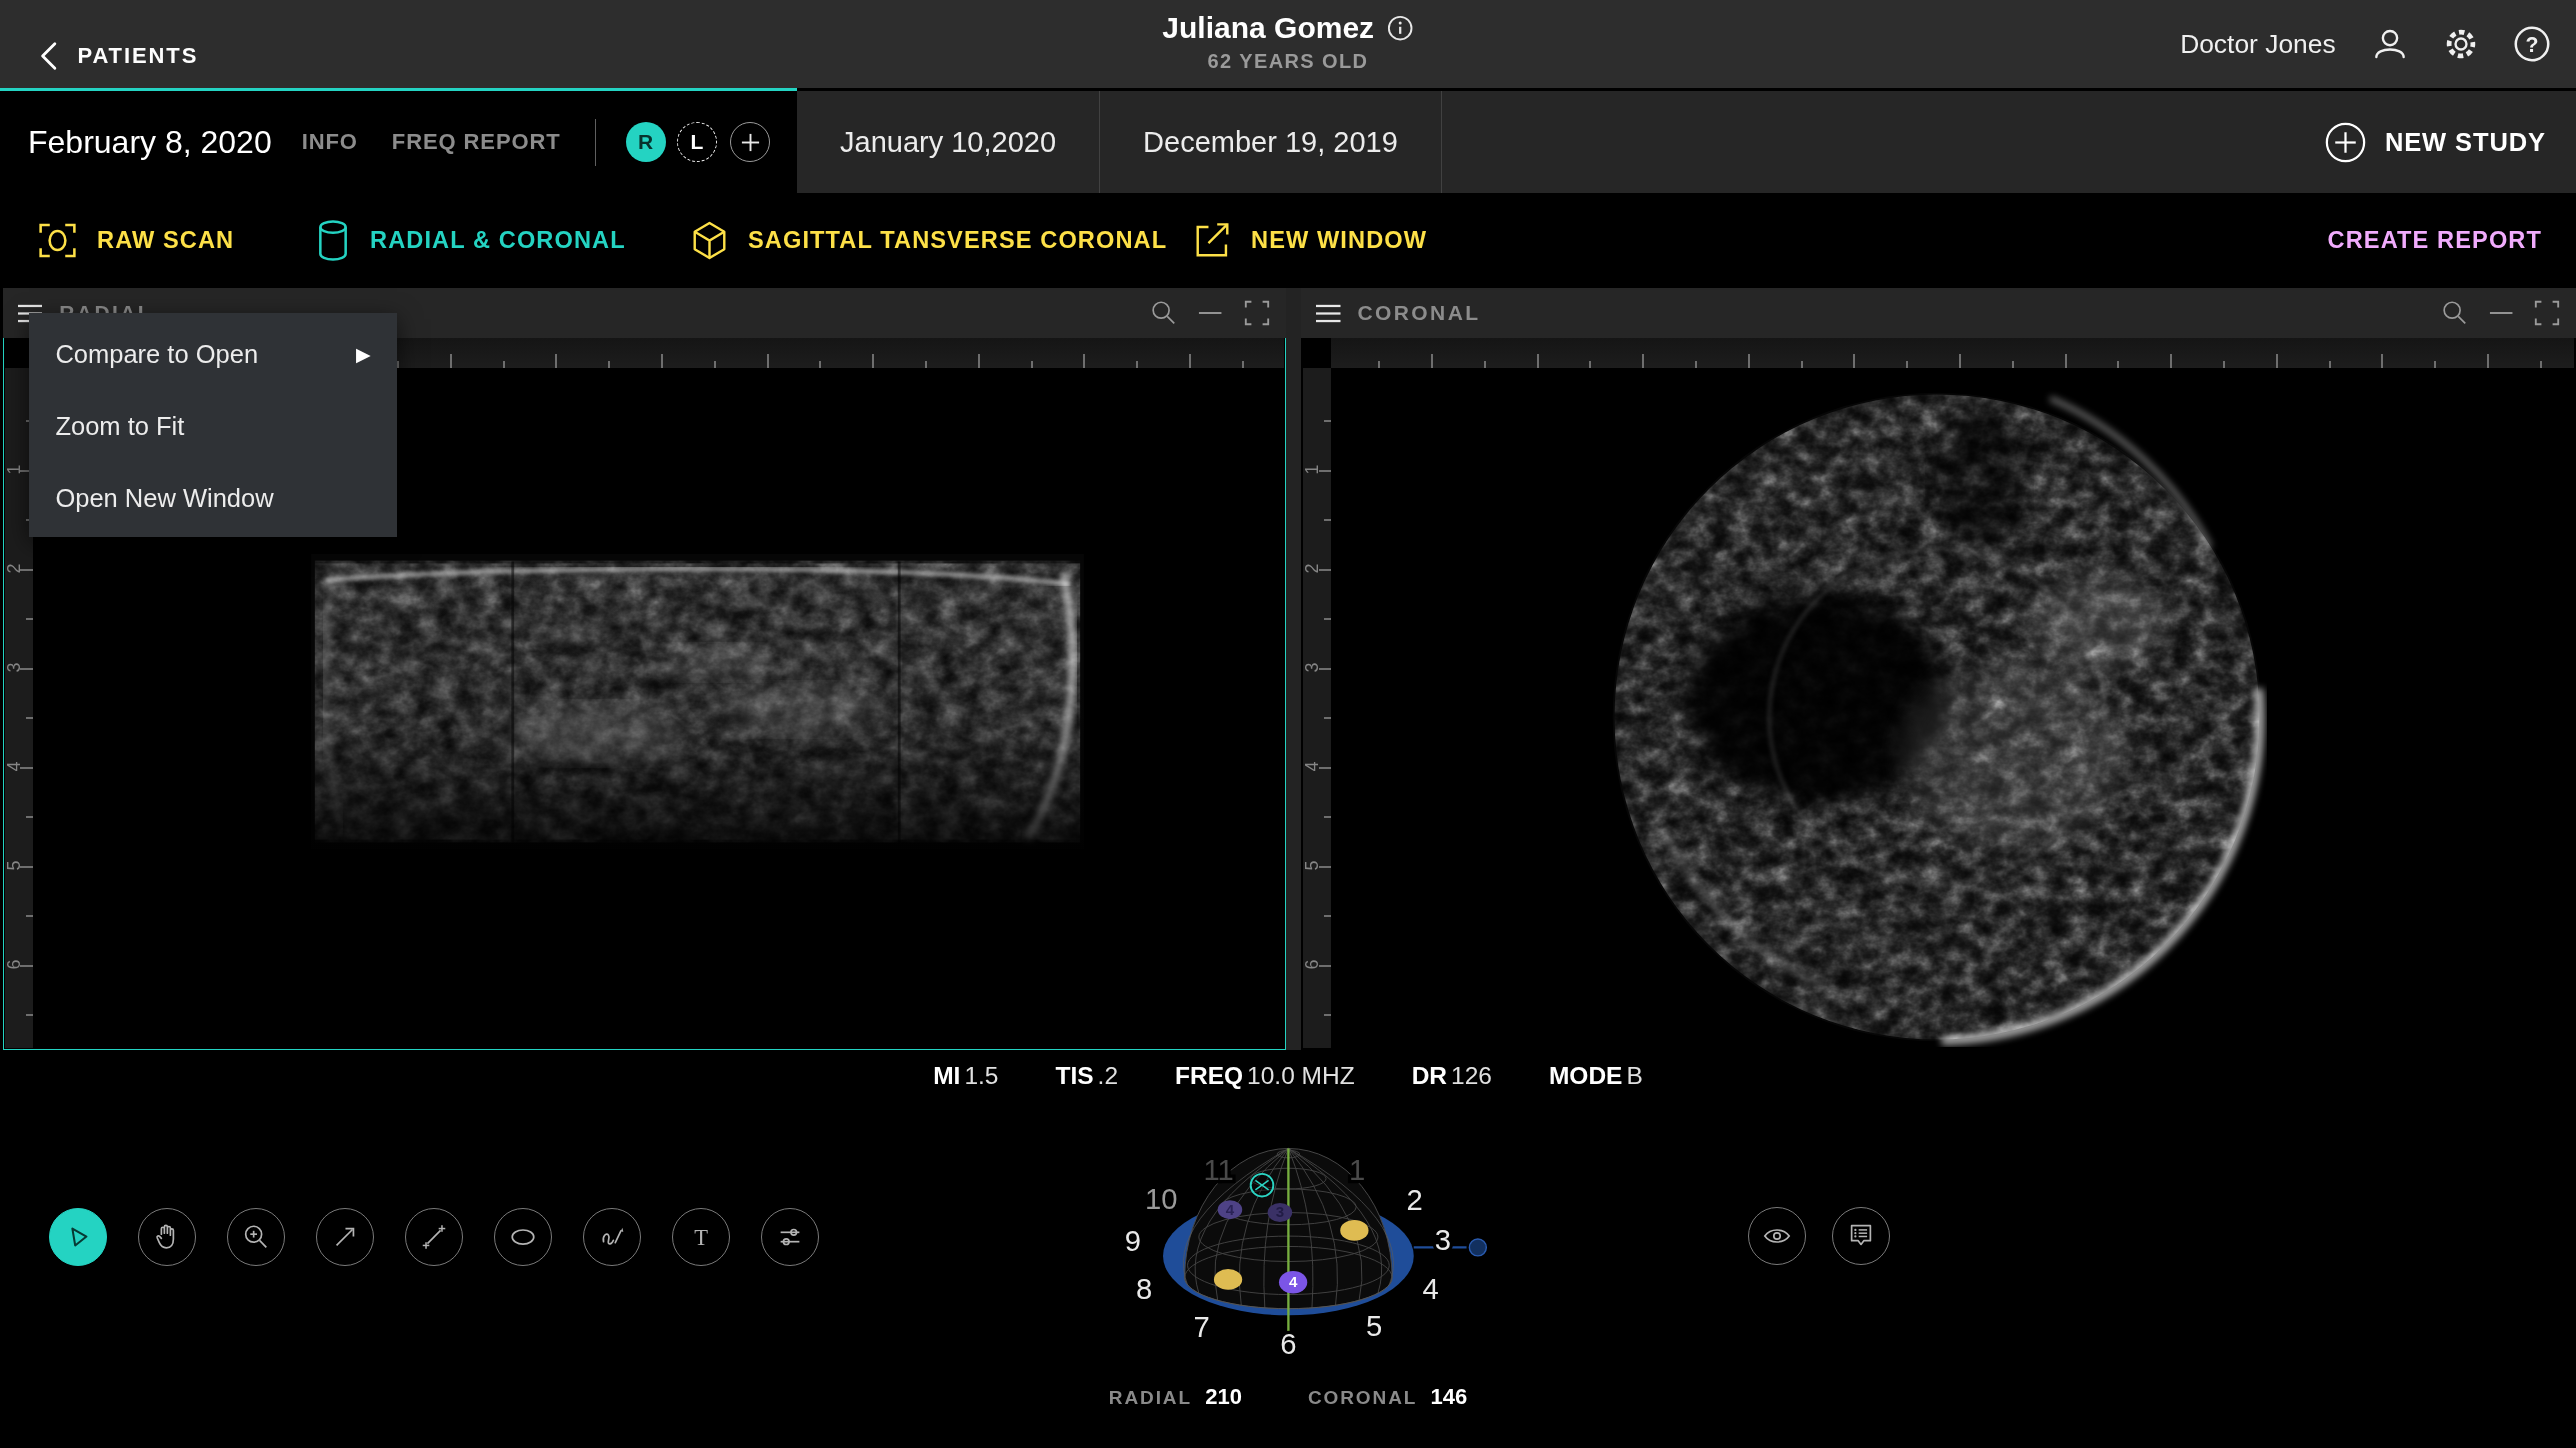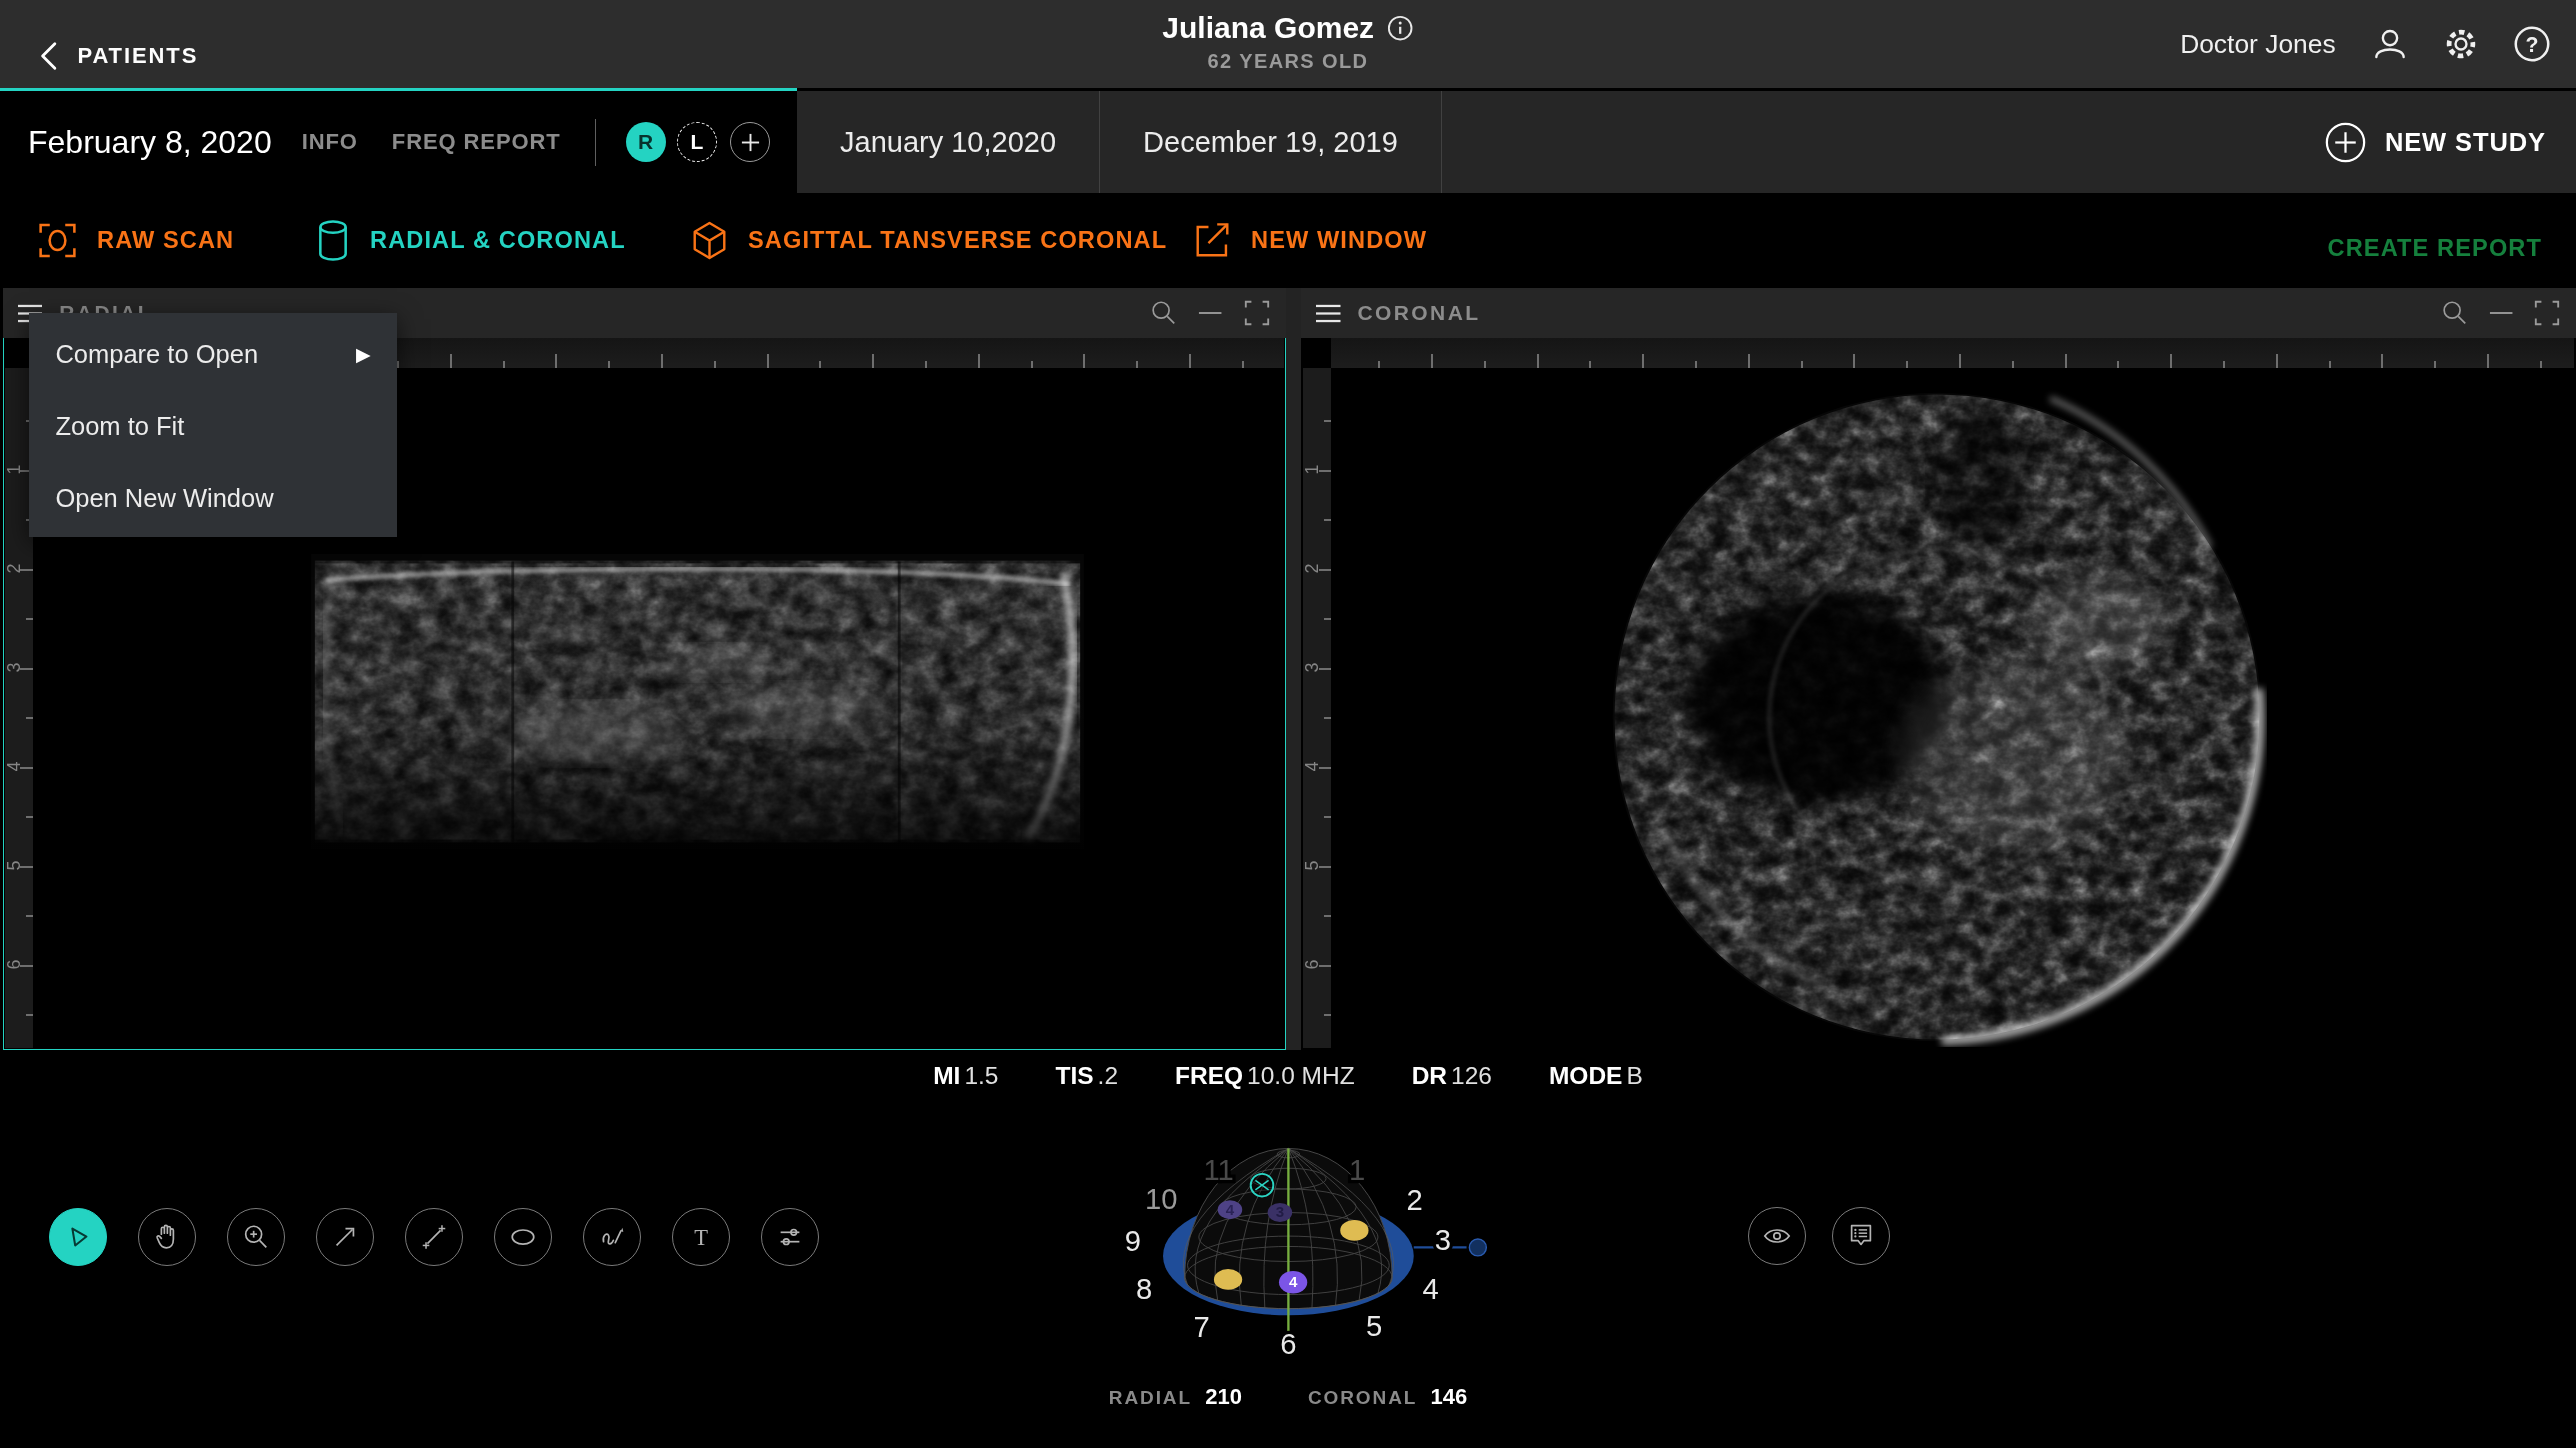--- a/index.html
+++ b/index.html
@@ -35,25 +35,25 @@
   .lat-l { margin-left:11.3px; border:1.9px dashed #eee; color:#fff; background:transparent; }
   .lat-add { margin-left:13.2px; border:1.9px solid #9a9a9a; color:#eee; background:transparent; font-weight:400; }
   .other-tabs { display:flex; }
   .study-tab.other { height:102px; display:flex; align-items:center; justify-content:center;
                      padding:0 43px; border-right:0.9px solid #414141; font-size:29px; color:#ececec; font-weight:400; }
   .new-study { position:absolute; right:30px; top:91px; height:102px; display:flex; align-items:center; gap:19px; color:#fff; }
   .new-study-label { font-size:25.5px; font-weight:600; letter-spacing:0.9px; }
 
   
   .modes-row { position:absolute; left:0; top:193px; width:2576px; height:94px; background:#000; }
-  .mode-item { position:absolute; top:0; height:94px; display:flex; align-items:center; gap:17px; color:#f97316; }
+  .mode-item { position:absolute; top:0; height:94px; display:flex; align-items:center; gap:17px; color:#fde047; }
   .mode-label { font-size:23.6px; font-weight:600; letter-spacing:1.1px; }
   .mode-item.active { color:#24d3c2; }
-  .mode-create { position:absolute; right:34px; top:8px; height:94px; display:flex; align-items:center;
-                 color:#15803d; font-size:23.6px; font-weight:600; letter-spacing:1.1px; }
+  .mode-create { position:absolute; right:34px; top:0; height:94px; display:flex; align-items:center;
+                 color:#f0abfc; font-size:23.6px; font-weight:600; letter-spacing:1.1px; }
 
   
   .panel { position:absolute; top:288px; height:762px; background:#000; }
   #panel-radial { left:2.8px; width:1283px; outline:1.9px solid #24d3c2; outline-offset:-1.9px; }
   #panel-coronal { left:1301px; width:1275px; }
   .panel-header { position:absolute; left:0; top:0; right:0; height:50px; background:#262626;
                   display:flex; align-items:center; }
   .panel-burger { margin-left:15px; color:#e8e8e8; display:flex; }
   .panel-title { margin-left:17px; font-size:21px; font-weight:700; letter-spacing:2.4px; color:#8c8c8c; }
   .panel-hicons { position:absolute; right:15px; top:0; height:50px; display:flex; align-items:center; gap:19px; color:#9a9a9a; }

